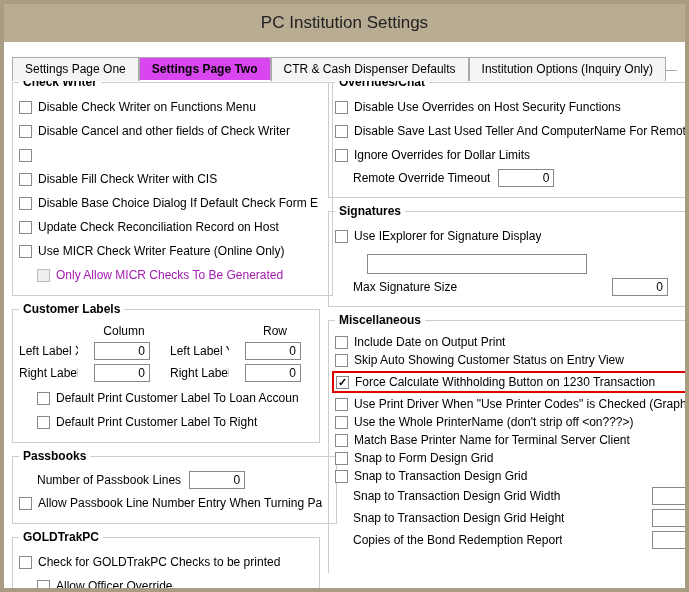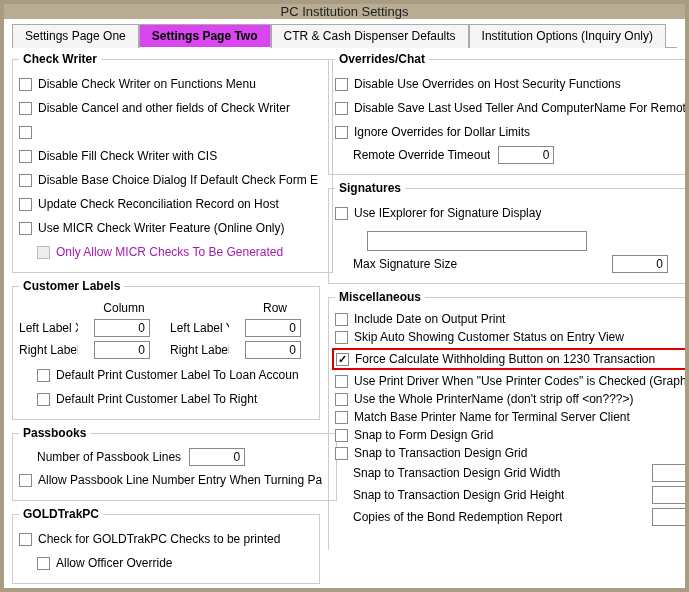--- a/index.html
+++ b/index.html
@@ -1,19 +1,19 @@
 <!DOCTYPE html>
 <html><head>
 <meta charset="utf-8">
 <style>
 * { box-sizing: border-box; margin: 0; padding: 0; }
 body { font-family: "Segoe UI", Tahoma, sans-serif; font-size: 12px; background: #fff; width: 689px; height: 592px; overflow: hidden; border: 4px solid #a89c82; position: relative; }
-.title-bar { background: #b8ac92; height: 15px; display: flex; align-items: center; justify-content: center; color: #222; font-size: 13px; }
+.title-bar { background: #b8ac92; height: 38px; display: flex; align-items: center; justify-content: center; color: #222; font-size: 17px; }
 .tabs { display: flex; border-bottom: 1px solid #aaa; margin: 4px 8px 0 8px; }
-.tab { padding: 4px 12px; border: 1px solid #aaa; border-bottom: none; margin-right: 0px; background: #f5f5f5; cursor: pointer; font-size: 12px; position: relative; top: 1px; }
+.tab { padding: 4px 12px; border: 1px solid #aaa; border-bottom: none; margin-right: 0px; background: #f5f5f5; cursor: pointer; font-size: 12px; position: relative; top: 11px; }
 .tab.active { background: #d946ef; font-weight: bold; border-bottom: 1px solid #fff; }
 .content { display: flex; padding: 4px 8px; gap: 8px; }
 .col { flex: 1; }
 fieldset { border: 1px solid #ccc; margin-bottom: 6px; padding: 8px 14px 6px 6px; }
 legend { font-size: 12px; font-weight: bold; padding: 0 4px; }
 .row { display: flex; align-items: center; margin-bottom: 4px; min-height: 20px; }
 .cb { width: 13px; height: 13px; border: 1px solid #888; margin-right: 6px; flex-shrink: 0; display: inline-flex; align-items: center; justify-content: center; background: #fff; cursor: pointer; }
 .cb.checked::after { content: "✓"; font-size: 11px; line-height: 1; color: #000; font-weight: bold; }
 .cb.disabled { background: #eee; border-color: #bbb; }
 .lbl { white-space: nowrap; overflow: hidden; text-overflow: clip; }

